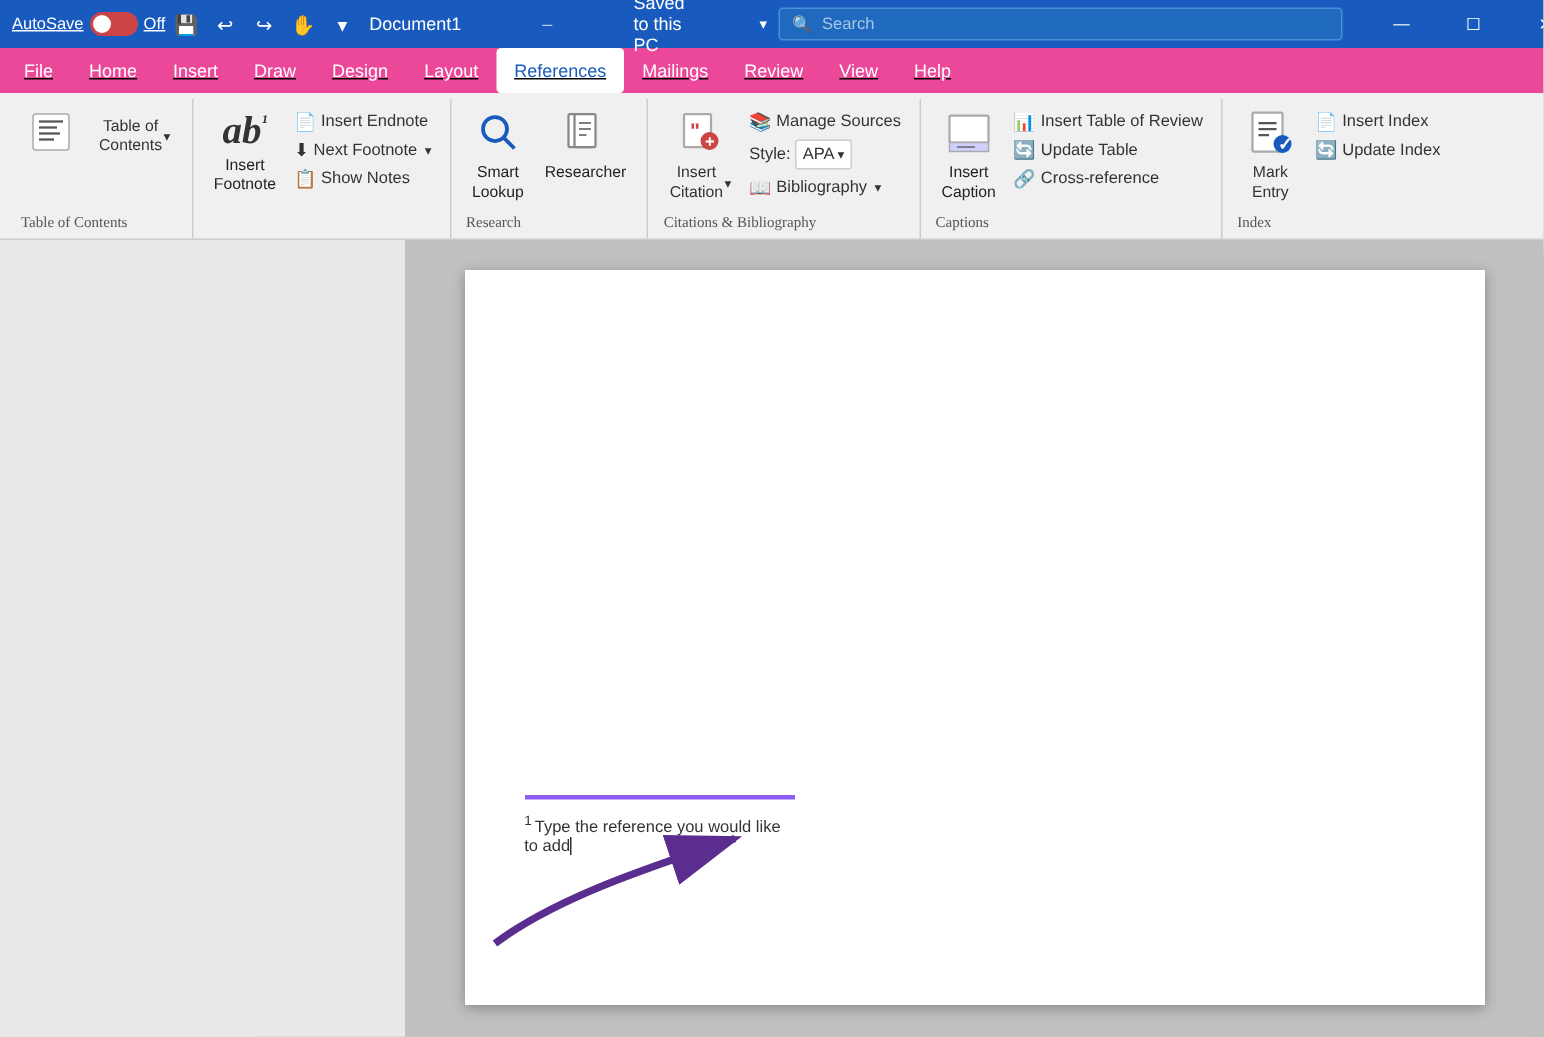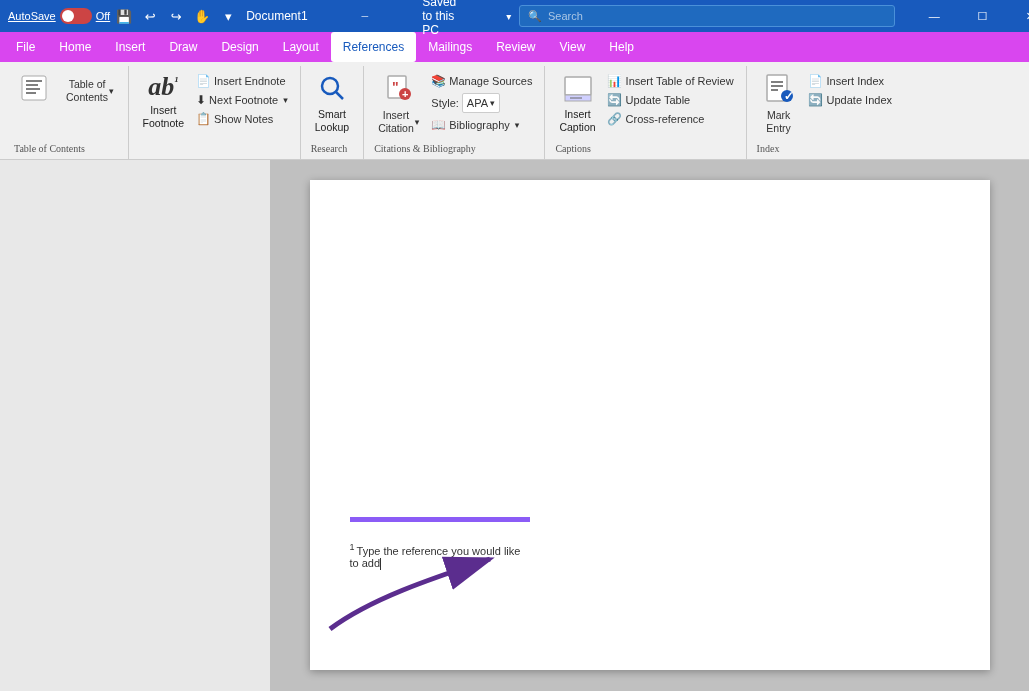--- a/index.html
+++ b/index.html
@@ -94,25 +94,26 @@
       display: flex;
       align-items: center;
       justify-content: center;
       color: white;
       font-size: 11px;
       cursor: pointer;
     }
 
     
     .menubar {
-      background: #d946ef;
+      background: #ec4899;
       height: 30px;
       display: flex;
       align-items: stretch;
       padding: 0 4px;
+      text-decoration: underline;
     }
     .menu-item {
       padding: 0 12px;
       display: flex;
       align-items: center;
       color: white;
       font-size: 12px;
       cursor: pointer;
       border-radius: 3px;
     }
@@ -239,22 +240,22 @@
       max-width: 680px;
       height: 490px;
       box-shadow: 0 2px 8px rgba(0,0,0,0.3);
       position: relative;
     }
     .footnote-line {
       position: absolute;
       bottom: 100px;
       left: 40px;
       width: 180px;
-      border-top: 5px solid #8b5cf6;
-      padding-top: 20px;
+      border-top: 3px solid #8b5cf6;
+      padding-top: 9px;
     }
     .footnote-text {
       font-size: 11px;
       color: #333;
     }
     .footnote-cursor {
       display: inline-block;
       width: 1px;
       height: 12px;
       background: #333;
@@ -435,20 +436,32 @@
     <div class="ribbon-group-content">
       <div class="ribbon-btn">
         <div>
           <svg width="32" height="32" viewBox="0 0 32 32">
             <circle cx="14" cy="14" r="8" fill="none" stroke="#185abd" stroke-width="2.5"></circle>
             <line x1="20" y1="20" x2="27" y2="27" stroke="#185abd" stroke-width="2.5"></line>
           </svg>
         </div>
         <span class="ribbon-btn-label">Smart<br>Lookup</span>
       </div>
+      <div class="ribbon-btn">
+        <div>
+          <svg width="32" height="32" viewBox="0 0 32 32">
+            <rect x="5" y="4" width="16" height="22" rx="1" fill="white" stroke="#888" stroke-width="1.5"></rect>
+            <rect x="9" y="4" width="14" height="22" rx="1" fill="white" stroke="#888" stroke-width="1.5"></rect>
+            <line x1="12" y1="10" x2="20" y2="10" stroke="#555" stroke-width="1"></line>
+            <line x1="12" y1="14" x2="20" y2="14" stroke="#555" stroke-width="1"></line>
+            <line x1="12" y1="18" x2="17" y2="18" stroke="#555" stroke-width="1"></line>
+          </svg>
+        </div>
+        <span class="ribbon-btn-label">Researcher</span>
+      </div>
     </div>
     <div class="ribbon-group-bottom-bar">
       <span class="ribbon-group-label">Research</span>
     </div>
   </div>
 
   <div class="ribbon-group">
     <div class="ribbon-group-content">
       <div class="insert-citation-btn">
         <div>

